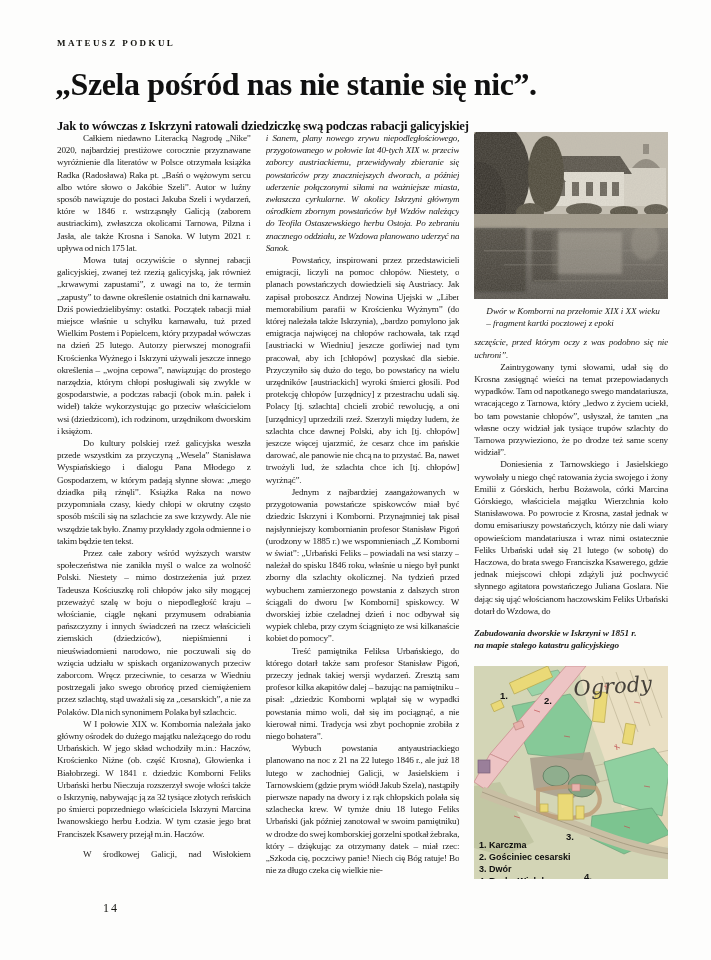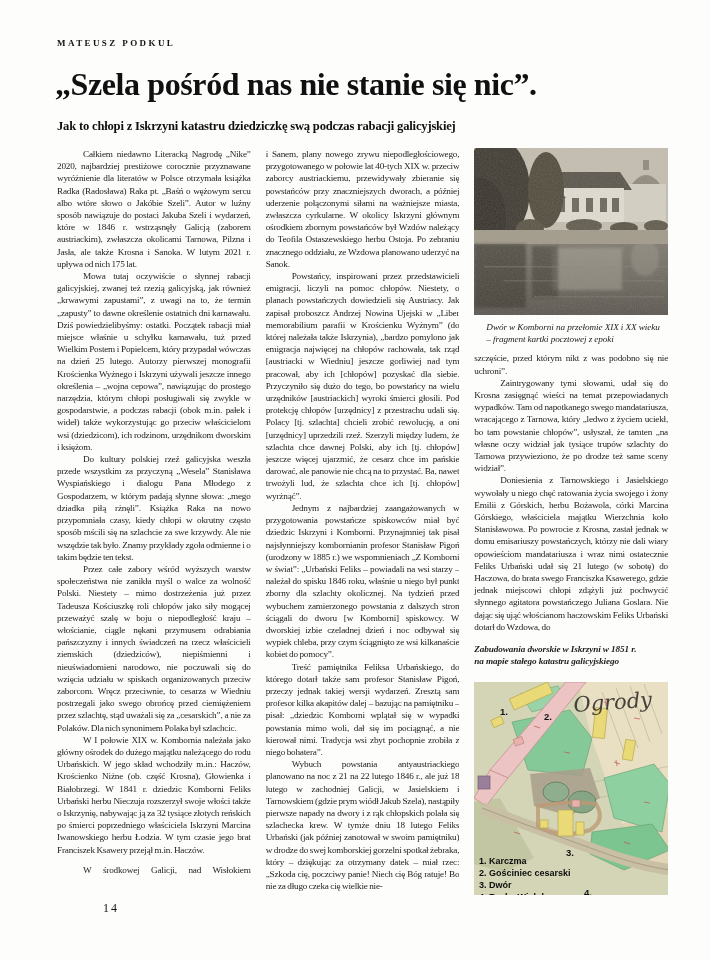--- a/index.html
+++ b/index.html
@@ -4,45 +4,45 @@
 <style>
   html,body{margin:0;padding:0;background:#ffffff;}
   .page{position:relative;width:711px;height:960px;background:#fdfdfc;overflow:hidden;
         font-family:"Liberation Serif",serif;color:#1d1d1b;}
   .author{position:absolute;left:57px;top:38px;font-size:9px;font-weight:700;
           letter-spacing:2.4px;color:#14140f;}
   .title{position:absolute;left:55px;top:66px;width:640px;margin:0;
          font-size:32px;font-weight:700;letter-spacing:-0.4px;color:#101010;}
   .subtitle{position:absolute;left:57px;top:119px;width:480px;margin:0;
             font-size:12.6px;font-weight:700;letter-spacing:-0.2px;color:#101010;}
-  .columns{position:absolute;left:57px;top:148px;width:611px;height:747px;
+  .columns{position:absolute;left:57px;top:132px;width:611px;height:747px;
            display:flex;gap:15px;}
   .col{width:196px;overflow:hidden;}
   .col p{margin:0;text-indent:26px;text-align:justify;font-size:9.2px;
          line-height:12.2px;letter-spacing:-0.2px;word-spacing:-0.5px;
          hyphens:auto;-webkit-hyphens:auto;}
-  .col p.cont{text-indent:0;}
+  .col p.cont{text-indent:0;font-style:italic;}
   .col p.stretch{text-align-last:justify;margin-top:8px;}
   .col3 .photo-fig{margin-top:-25px;width:204px;}
   .photo-frame{width:204px;height:167px;line-height:0;}
   .fig-caption{font-size:9.2px;font-style:italic;line-height:12.2px;
                letter-spacing:-0.1px;margin:6px 0 7px 12px;color:#1d1d1b;}
   .map-caption{margin:10px 0 15px 0;font-weight:bold;}
   .map-frame{width:196px;height:222px;line-height:0;}
   .page-number{position:absolute;left:103px;top:901px;font-size:12px;
                letter-spacing:2px;color:#14140f;}
 </style>
 </head>
 <body>
 
 <div class="page">
 
   <div class="author">MATEUSZ PODKUL</div>
   <h1 class="title">„Szela pośród nas nie stanie się nic”.</h1>
-  <h2 class="subtitle">Jak to chłopi z Iskrzyni katastru dziedziczkę swą podczas rabacji galicyjskiej</h2>
+  <h2 class="subtitle">Jak to wówczas z Iskrzyni ratowali dziedziczkę swą podczas rabacji galicyjskiej</h2>
 
   <div class="columns">
     <div class="col">
         <p>Całkiem niedawno Literacką Nagrodę „Nike” 2020, najbardziej prestiżowe corocznie przyznawane wyróżnienie dla literatów w Polsce otrzymała książka Radka (Radosława) Raka pt. „Baśń o wężowym sercu albo wtóre słowo o Jakóbie Szeli”. Autor w luźny sposób nawiązuje do postaci Jakuba Szeli i wydarzeń, które w 1846 r. wstrząsnęły Galicją (zaborem austriackim), zwłaszcza okolicami Tarnowa, Pilzna i Jasła, ale także Krosna i Sanoka. W lutym 2021 r. upływa od nich 175 lat.</p>
         <p>Mowa tutaj oczywiście o słynnej rabacji galicyjskiej, zwanej też rzezią galicyjską, jak również „krwawymi zapustami”, z uwagi na to, że termin „zapusty” to dawne określenie ostatnich dni karnawału. Dziś powiedzielibyśmy: ostatki. Początek rabacji miał miejsce właśnie u schyłku karnawału, tuż przed Wielkim Postem i Popielcem, który przypadał wówczas na dzień 25 lutego. Autorzy pierwszej monografii Krościenka Wyżnego i Iskrzyni używali jeszcze innego określenia – „wojna cepowa”, nawiązując do prostego narzędzia, którym chłopi posługiwali się zwykle w gospodarstwie, a podczas rabacji (obok m.in. pałek i wideł) także wykorzystując go przeciw właścicielom wsi (dziedzicom), ich rodzinom, urzędnikom dworskim i księżom.</p>
         <p>Do kultury polskiej rzeź galicyjska weszła przede wszystkim za przyczyną „Wesela” Stanisława Wyspiańskiego i dialogu Pana Młodego z Gospodarzem, w którym padają słynne słowa: „mego dziadka piłą rżnęli”. Książka Raka na nowo przypomniała czasy, kiedy chłopi w okrutny często sposób mścili się na szlachcie za swe krzywdy. Ale nie wszędzie tak było. Znamy przykłady zgoła odmienne i o takim będzie ten tekst.</p>
         <p>Przez całe zabory wśród wyższych warstw społeczeństwa nie zanikła myśl o walce za wolność Polski. Niestety – mimo dostrzeżenia już przez Tadeusza Kościuszkę roli chłopów jako siły mogącej przeważyć szalę w boju o niepodległość kraju – włościanie, ciągle nękani przymusem odrabiania pańszczyzny i innych świadczeń na rzecz właścicieli ziemskich (dziedziców), niepiśmienni i nieuświadomieni narodowo, nie poczuwali się do wzięcia udziału w spiskach organizowanych przeciw zaborcom. Wręcz przeciwnie, to cesarza w Wiedniu postrzegali jako swego obrońcę przed ciemiężeniem przez szlachtę, stąd uważali się za „cesarskich”, a nie za Polaków. Dla nich synonimem Polaka był szlachcic.</p>
         <p>W I połowie XIX w. Kombornia należała jako główny ośrodek do dużego majątku należącego do rodu Urbańskich. W jego skład wchodziły m.in.: Haczów, Krościenko Niżne (ob. część Krosna), Głowienka i Białobrzegi. W 1841 r. dziedzic Komborni Feliks Urbański herbu Nieczuja rozszerzył swoje włości także o Iskrzynię, nabywając ją za 32 tysiące złotych reńskich po śmierci poprzedniego właściciela Iskrzyni Marcina Iwanowskiego herbu Łodzia. W tym czasie jego brat Franciszek Ksawery przejął m.in. Haczów.</p>
         <p class="stretch">W środkowej Galicji, nad Wisłokiem</p>
       </div>
@@ -104,21 +104,21 @@
             <rect x="0" y="0" width="204" height="167" filter="url(#grain)"></rect>
           </svg>
         </div>
         <figcaption class="fig-caption">
           <span>Dwór w Komborni na przełomie XIX i XX wieku</span><br>
           <span>– fragment kartki pocztowej z epoki</span>
         </figcaption>
       </figure>
 
       <div>
-          <p class="cont">szczęście, przed którym nikt z was podobno się nie uchroni”.</p>
+          <p class="cont">szczęście, przed którym oczy z was podobno się nie uchroni”.</p>
           <p>Zaintrygowany tymi słowami, udał się do Krosna zasięgnąć wieści na temat przepowiadanych wypadków. Tam od napotkanego swego mandatariusza, wracającego z Tarnowa, który „ledwo z życiem uciekł, bo tam powstanie chłopów”, usłyszał, że tamten „na własne oczy widział jak tysiące trupów szlachty do Tarnowa przywieziono, że po drodze też same sceny widział”.</p>
           <p>Doniesienia z Tarnowskiego i Jasielskiego wywołały u niego chęć ratowania życia swojego i żony Emilii z Górskich, herbu Bożawola, córki Marcina Górskiego, właściciela majątku Wierzchnia koło Stanisławowa. Po powrocie z Krosna, zastał jednak w domu emisariuszy powstańczych, którzy nie dali wiary opowieściom mandatariusza i wraz nimi ostatecznie Feliks Urbański udał się 21 lutego (w sobotę) do Haczowa, do brata swego Franciszka Ksawerego, gdzie jednak miejscowi chłopi zdążyli już pochwycić słynnego agitatora powstańczego Juliana Goslara. Nie dając się ująć włościanom haczowskim Feliks Urbański dotarł do Wzdowa, do</p>
         </div>
 
       <div class="fig-caption map-caption">
         <span>Zabudowania dworskie w Iskrzyni w 1851 r.</span><br>
         <span>na mapie stałego katastru galicyjskiego</span>
       </div>
 
       <div class="map-frame">

